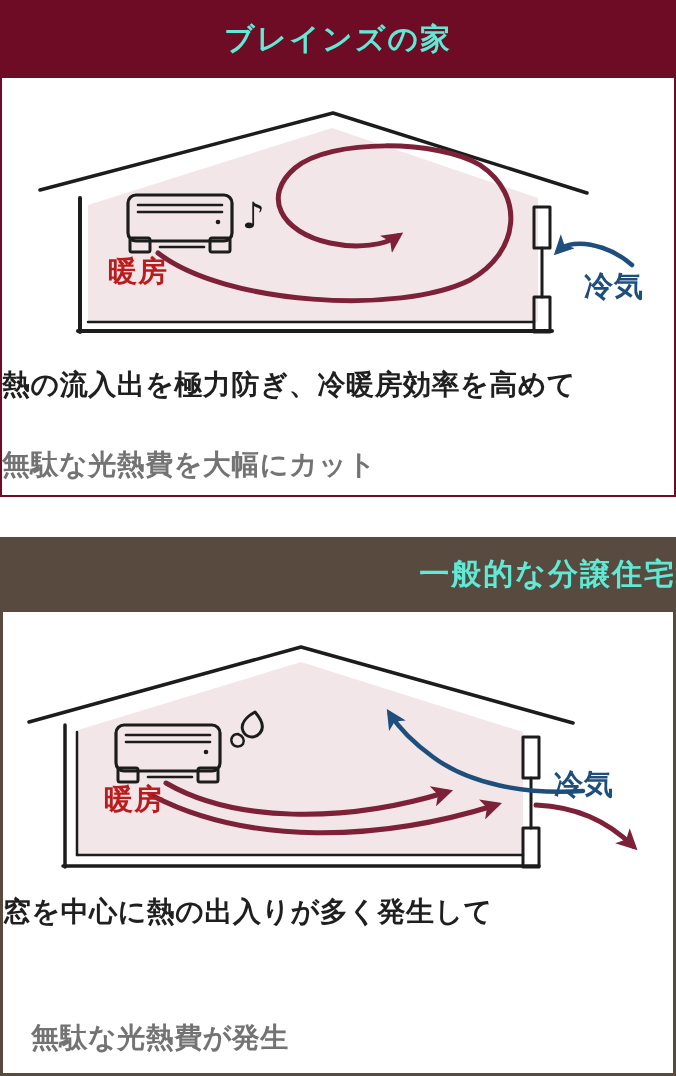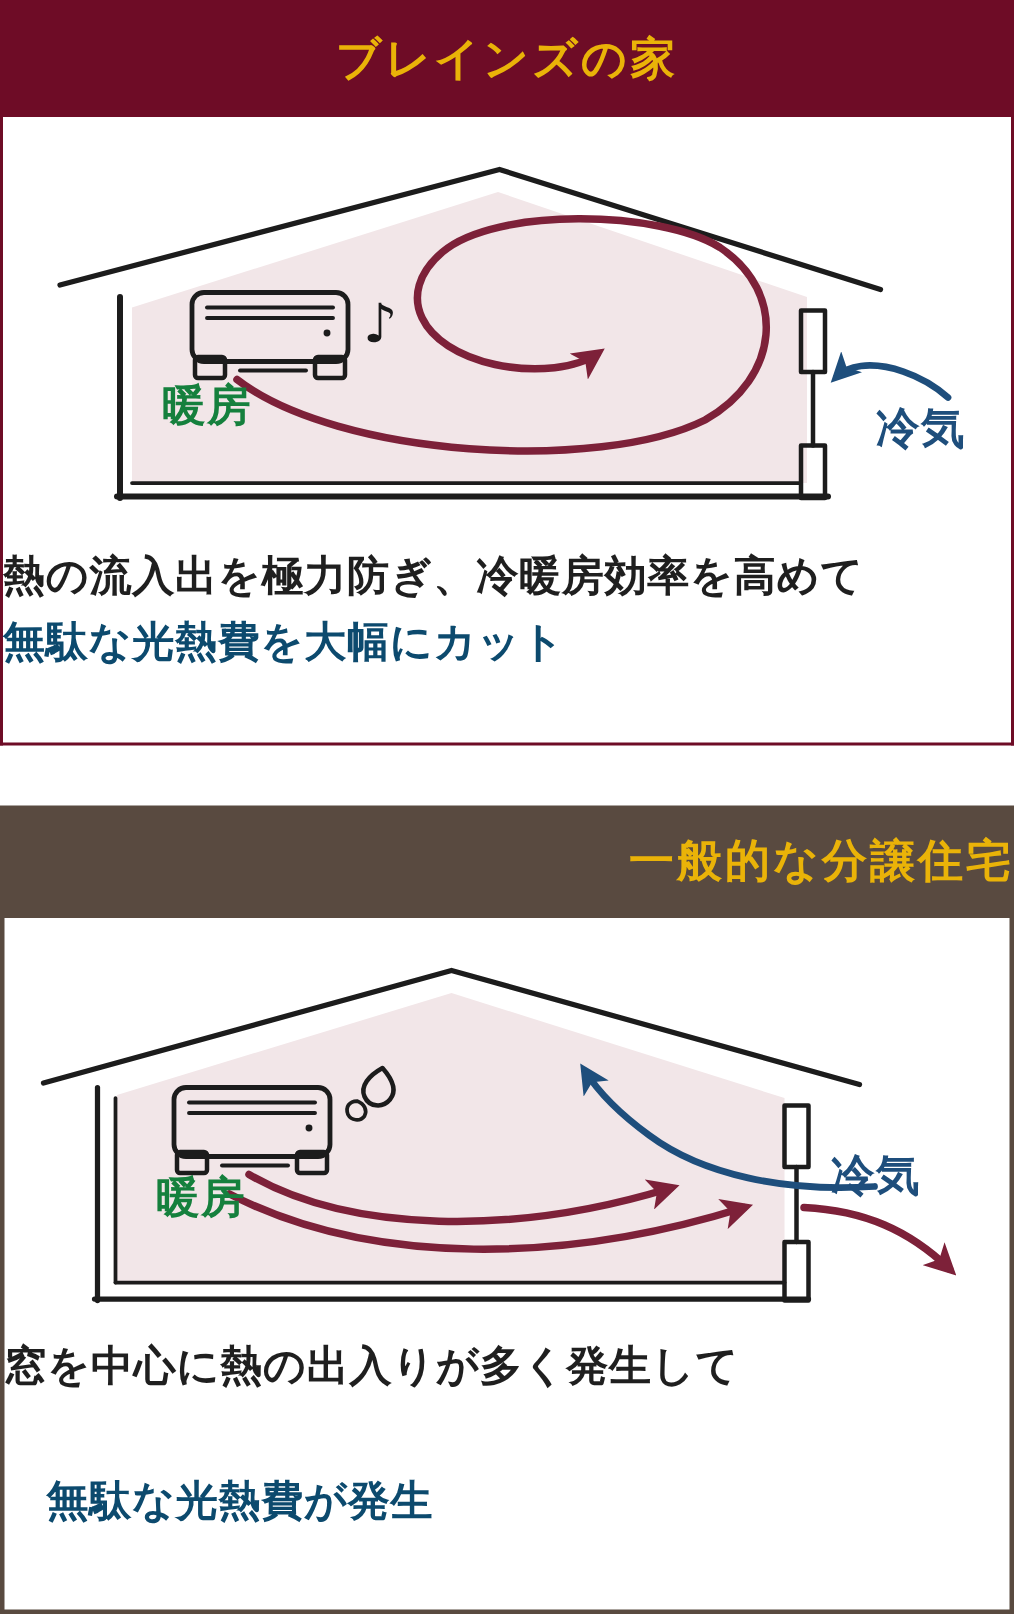--- a/index.html
+++ b/index.html
@@ -5,46 +5,46 @@
   html,body{margin:0;padding:0;background:#ffffff;}
   .page{
     position:relative;width:676px;height:1076px;background:#ffffff;overflow:hidden;
     font-family:"Liberation Sans","DejaVu Sans",sans-serif;
   }
   
   .hdr{
     position:absolute;left:0;width:676px;display:flex;align-items:center;justify-content:center;
   }
   .hdr h2{
-    margin:0;color:#eab308;font-size:30px;font-weight:700;letter-spacing:2px;
+    margin:0;color:#5eead4;font-size:30px;font-weight:700;letter-spacing:2px;
   }
   .hdr-brains{top:0;height:78px;background:#6e0c26;}
   .hdr-general{top:537px;height:75px;background:#594a40;justify-content:flex-end;}
   
   .panel-body{
     position:absolute;left:0;width:676px;background:#ffffff;box-sizing:border-box;
   }
   .body-brains{top:78px;height:419px;border:2px solid #6e0c26;border-top:none;}
   .body-general{top:612px;height:464px;border:3px solid #594a40;border-top:none;}
   .illust{position:absolute;top:0;left:0;}
   
   .label{position:absolute;font-weight:700;font-size:29px;line-height:1;letter-spacing:1px;}
-  .label-maroon{color:#15803d;}
+  .label-maroon{color:#b91c1c;}
   .label-blue{color:#1e4e7c;font-family:Liberation Serif, serif;}
   .lbl-heat-1{left:106px;top:179px;}
   .lbl-cold-1{left:582px;top:194px;}
   .lbl-heat-2{left:101px;top:173px;}
   .lbl-cold-2{left:551px;top:158px;}
   
   .caption{
     position:absolute;left:0;width:100%;margin:0;text-align:left;
     font-size:28px;font-weight:700;letter-spacing:0.5px;line-height:1;font-family:Liberation Mono, monospace;
   }
   .cap-dark{color:#1f1f1f;}
-  .cap-red{color:#0c4a6e;}
+  .cap-red{color:#737373;margin-top:36px;}
   .cap1-l1{top:295px;}
   .cap1-l2{top:339px;}
   .cap2-l1{top:288px;}
   .cap2-l2{top:333px;}
   .cap2-l3{top:378px;padding-left:28px;}
   
   .ln{stroke:#1c1c1c;fill:none;stroke-linecap:round;stroke-linejoin:round;}
   .note{font-size:36px;fill:#1a1a1a;font-family:"DejaVu Sans",sans-serif;}
 </style>
 </head>

